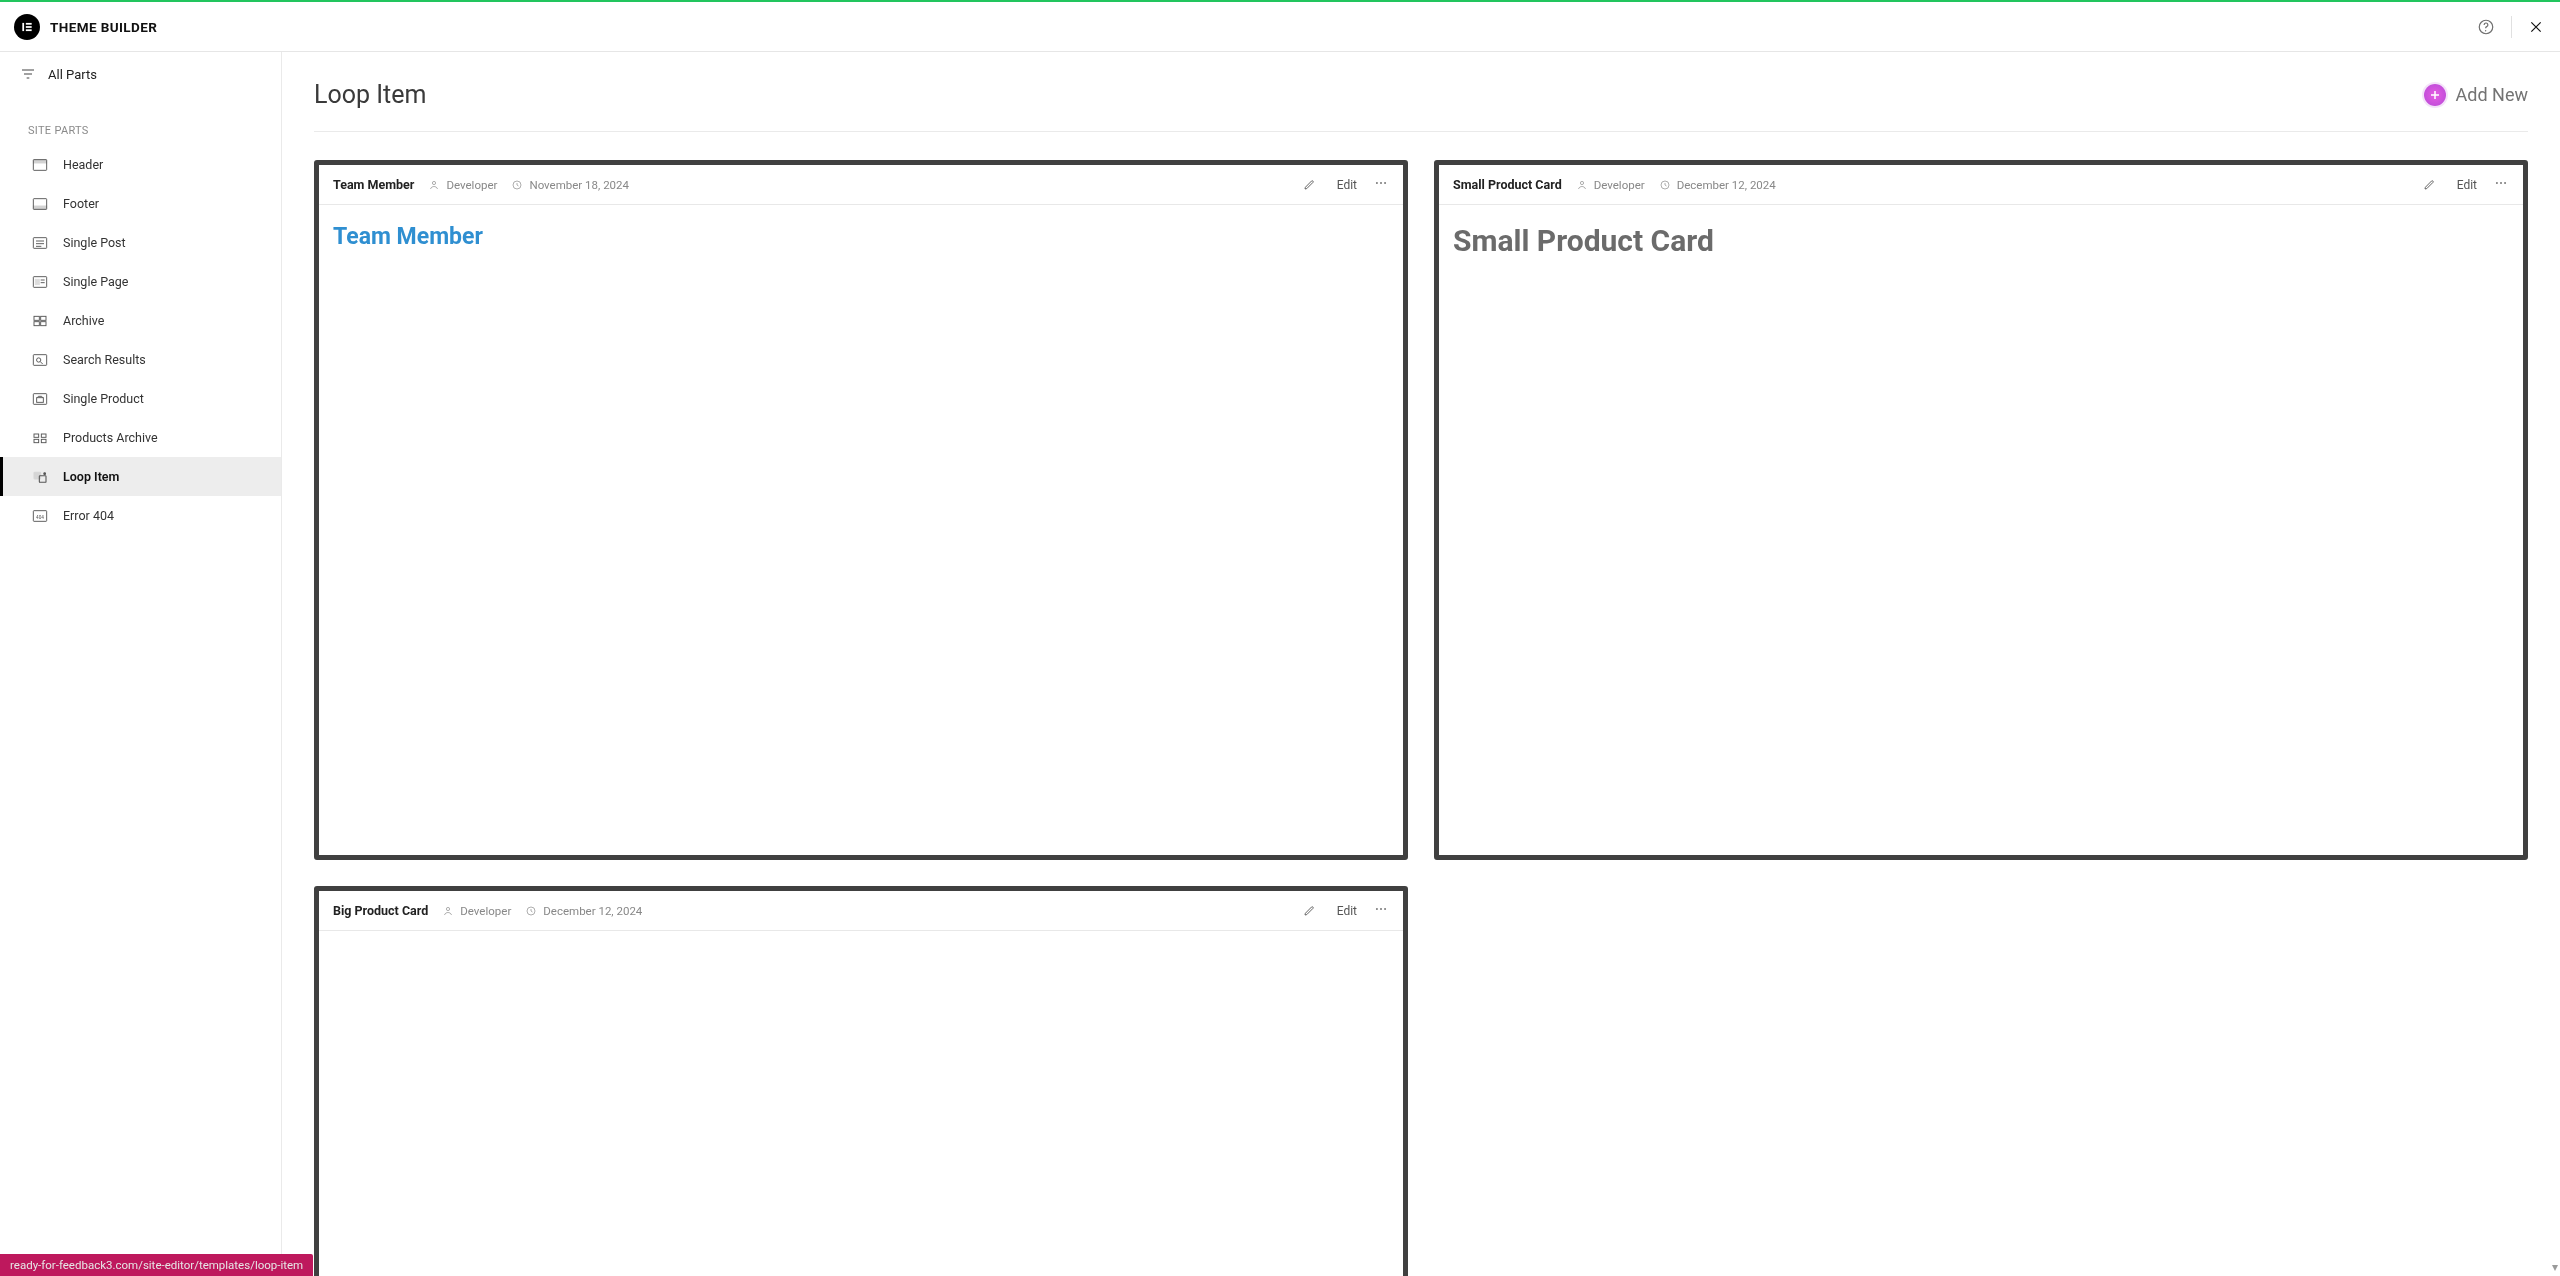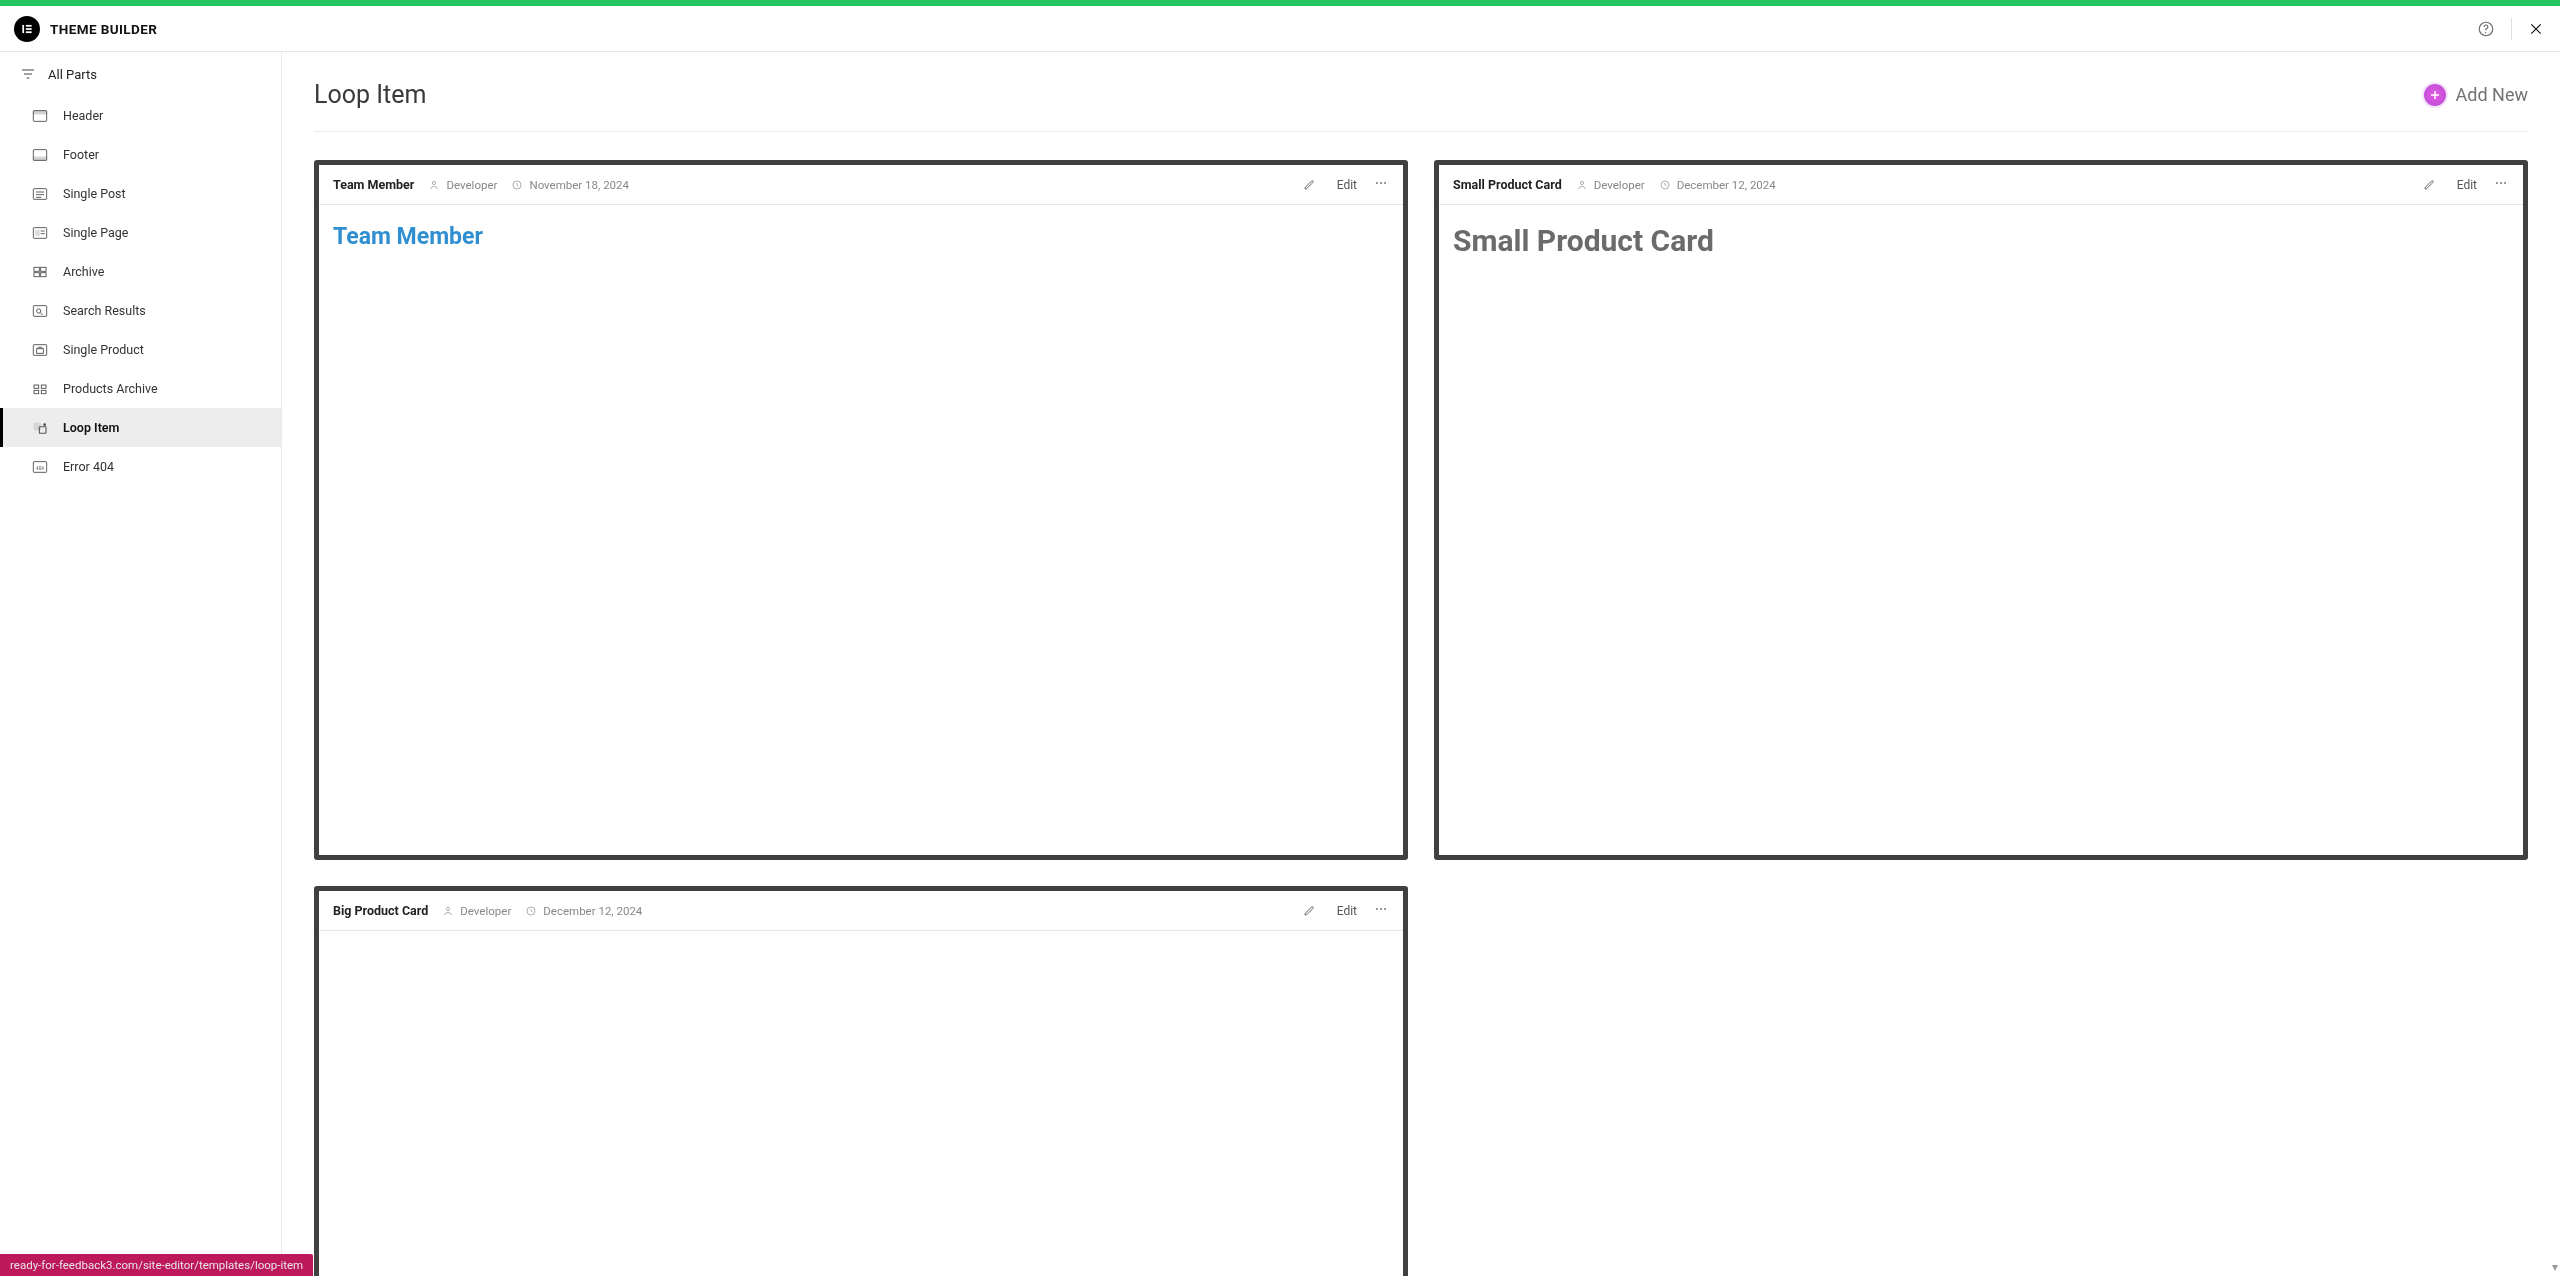--- a/index.html
+++ b/index.html
@@ -2,21 +2,21 @@
 <html><head>
 <meta charset="utf-8">
 <style>
   * { box-sizing: border-box; margin: 0; padding: 0; }
   html, body { height: 100%; font-family: -apple-system, BlinkMacSystemFont, "Segoe UI", Roboto, Helvetica, Arial, sans-serif; color: #333; background: #fff; }
   body { display: flex; flex-direction: column; }
 
   
   .topbar {
     height: 52px;
-    border-top: 6px solid #22c55e;
+    border-top: 2px solid #22c55e;
     border-bottom: 1px solid #e6e6e6;
     display: flex;
     align-items: center;
     justify-content: space-between;
     padding: 0 16px 0 14px;
     background: #fff;
   }
   .topbar-left { display: flex; align-items: center; gap: 10px; }
   .brand-badge {
     width: 26px; height: 26px; border-radius: 50%;
@@ -171,20 +171,21 @@
   <aside class="sidebar">
     <div class="sidebar-top">
       <span class="filter-icon">
         <svg width="16" height="16" viewBox="0 0 24 24" fill="none" stroke="#444" stroke-width="1.8">
             <path d="M3 6h18M6 12h12M10 18h4"></path>
           </svg>
       </span>
       <span class="sidebar-top-label">All Parts</span>
     </div>
 
+    <div class="sidebar-section-title">SITE PARTS</div>
 
     <nav class="side-list" id="side-list">
         <div class="side-item">
           <span class="part-icon">
             <svg width="16" height="14" viewBox="0 0 24 20" fill="none" stroke="currentColor" stroke-width="1.4">
               <rect x="2" y="2" width="20" height="16" rx="1"></rect>
               <rect x="2" y="2" width="20" height="5" fill="currentColor" opacity="0.25"></rect>
             </svg>
           </span>
           <span>Header</span>

